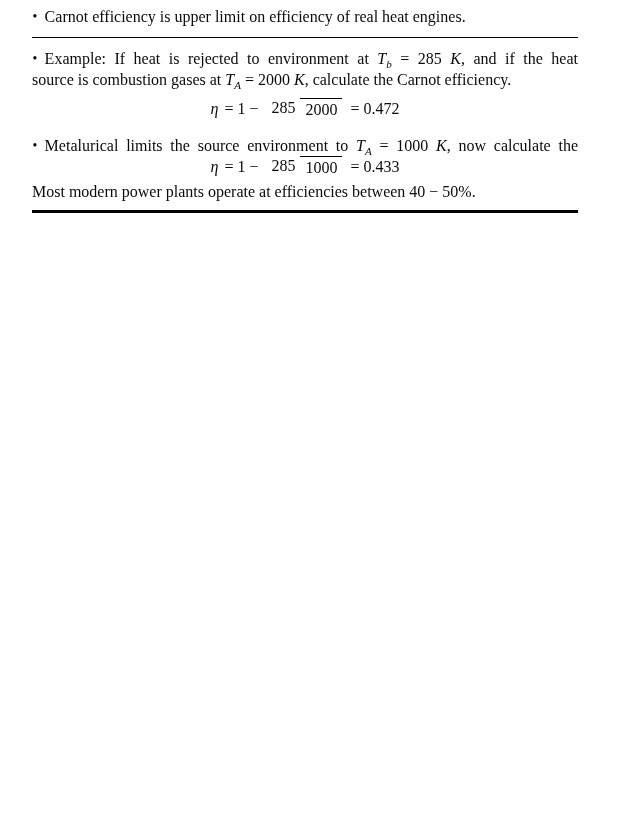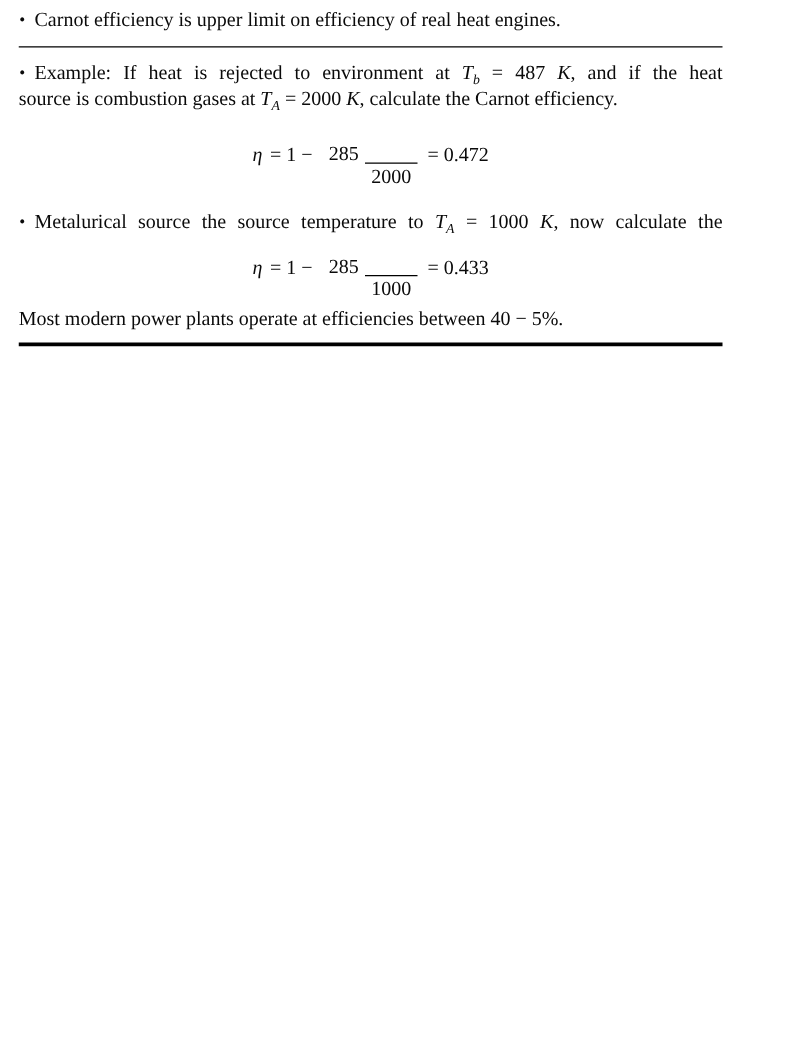--- a/index.html
+++ b/index.html
@@ -13,21 +13,21 @@
     overflow: hidden;
     font-family: "Liberation Serif", "DejaVu Serif", serif;
     font-size: 16px;
     line-height: 21px;
     color: #0a0a0a;
   }
   .page {
     box-sizing: border-box;
     width: 630px;
     height: 830px;
-    padding: 6px 52px 0 15px;
+    padding: 6px 52px 0 32px;
   }
   .line { text-align: left; }
   .just {
     text-align: justify;
     text-align-last: justify;
     text-justify: inter-word;
   }
   .bullet {
     display: inline-block;
     margin-right: 7px;
@@ -58,39 +58,39 @@
   }
   .eq1 { margin: 8px 0 16px 0; }
   .eq2 { margin: 0 0 4px 0; }
   .frac {
     display: inline-flex;
     align-items: center;
     margin: 0 2px;
     line-height: 18px;
   }
   .frac .num { padding: 0 5px 2px 5px; }
-  .frac .den { border-top: 1.5px solid #000; padding: 2px 5px 0 5px; margin-top: 32px; }
+  .frac .den { border-top: 1.5px solid #000; padding: 2px 5px 0 5px; }
   .closing { margin-top: 0; }
 </style>
 </head>
 <body>
 
 <div class="page">
 
   <div class="line">
     <span class="bullet">•</span><span>Carnot efficiency is upper limit on efficiency of real heat engines.</span>
   </div>
 
   <hr class="rule-thin">
 
   <div class="para2">
     <div class="line just">
       <span class="bullet">•</span><span>Example: If heat is rejected to environment at</span>
       <span class="mi">T</span><sub class="msub">b</sub>
-      <span>= 487</span>
+      <span>= 285</span>
       <span class="mi">K</span><span>, and if the heat</span>
     </div>
     <div class="line">
       <span>source is combustion gases at</span>
       <span class="mi">T</span><sub class="msub">A</sub>
       <span>= 2000</span>
       <span class="mi">K</span><span>, calculate the Carnot efficiency.</span>
     </div>
   </div>
 
@@ -99,36 +99,36 @@
     <span>= 1 −</span>
     <span class="frac">
       <span class="num">285</span>
       <span class="den">2000</span>
     </span>
     <span>= 0.472</span>
   </div>
 
   <div>
     <div class="line just">
-      <span class="bullet">•</span><span>Metalurical source the source temperature to</span>
+      <span class="bullet">•</span><span>Metalurical limits the source environment to</span>
       <span class="mi">T</span><sub class="msub">A</sub>
       <span>= 1000</span>
       <span class="mi">K</span><span>, now calculate the</span>
     </div>
   </div>
 
   <div class="equation eq2">
     <span class="mi">η</span>
     <span>= 1 −</span>
     <span class="frac">
       <span class="num">285</span>
       <span class="den">1000</span>
     </span>
     <span>= 0.433</span>
   </div>
 
   <div class="line closing">
-    <span>Most modern power plants operate at efficiencies between 40 − 5%.</span>
+    <span>Most modern power plants operate at efficiencies between 40 − 50%.</span>
   </div>
 
   <hr class="rule-thick">
 
 </div>
 
 </body></html>

